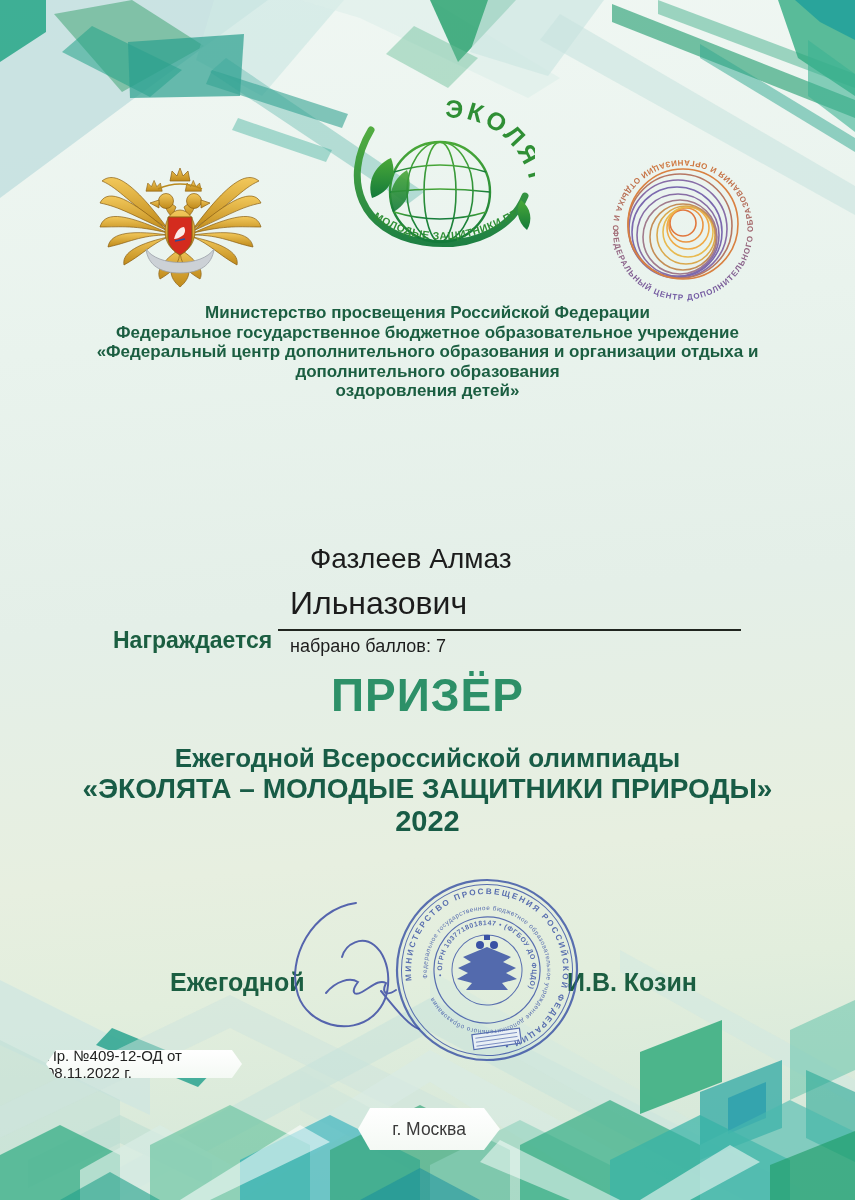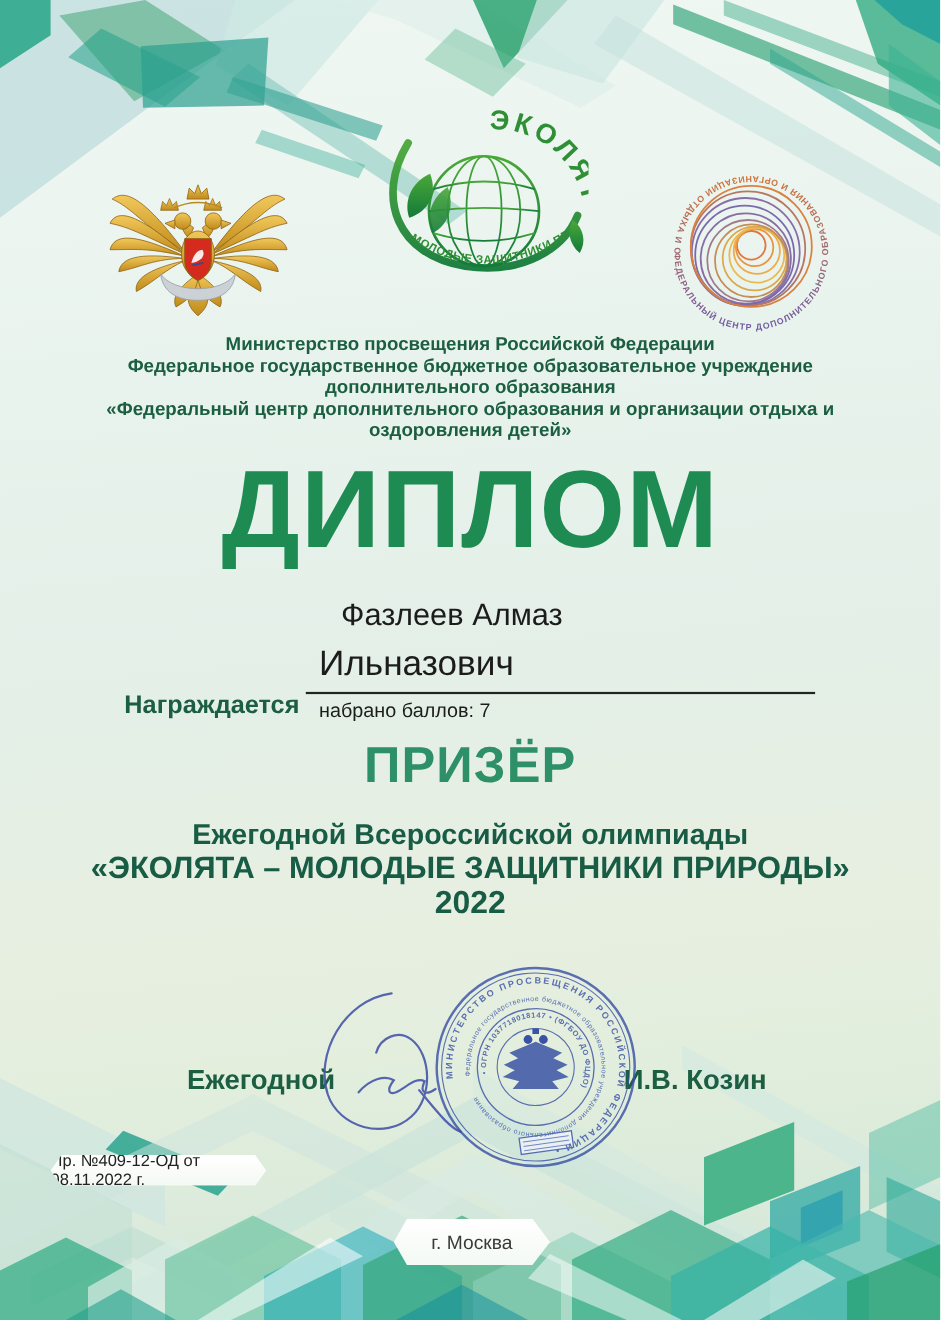--- a/index.html
+++ b/index.html
@@ -197,26 +197,25 @@
       <circle cx="85" cy="79" r="55" stroke="#d8752f"></circle>
     </g>
     <text font-family="Liberation Sans, DejaVu Sans, sans-serif" font-size="8" font-weight="bold" fill="url(#fcdoTxt)" letter-spacing="1">
       <textPath href="#fcdoRing">ФЕДЕРАЛЬНЫЙ ЦЕНТР ДОПОЛНИТЕЛЬНОГО ОБРАЗОВАНИЯ И ОРГАНИЗАЦИИ ОТДЫХА И ОЗДОРОВЛЕНИЯ ДЕТЕЙ • </textPath>
     </text>
   </svg>
 
   <div class="txt org-header">
     <div>Министерство просвещения Российской Федерации</div>
     <div>Федеральное государственное бюджетное образовательное учреждение</div>
+    <div>«Федеральный центр дополнительного образования и организации отдыха и</div>
     <div>дополнительного образования</div>
-    <div>«Федеральный центр дополнительного образования и организации отдыха и</div>
     <div>оздоровления детей»</div>
   </div>
 
-  <div class="txt diploma-title">ДИПЛОМ</div>
 
   <div class="txt name-line1">Фазлеев Алмаз</div>
   <div class="txt name-line2">Ильназович</div>
   <div class="txt award-label">Награждается</div>
   <div class="txt rule-line"></div>
   <div class="txt score-note">набрано баллов: 7</div>
 
   <div class="txt result-title">ПРИЗЁР</div>
 
   <div class="txt event1">Ежегодной Всероссийской олимпиады</div>

